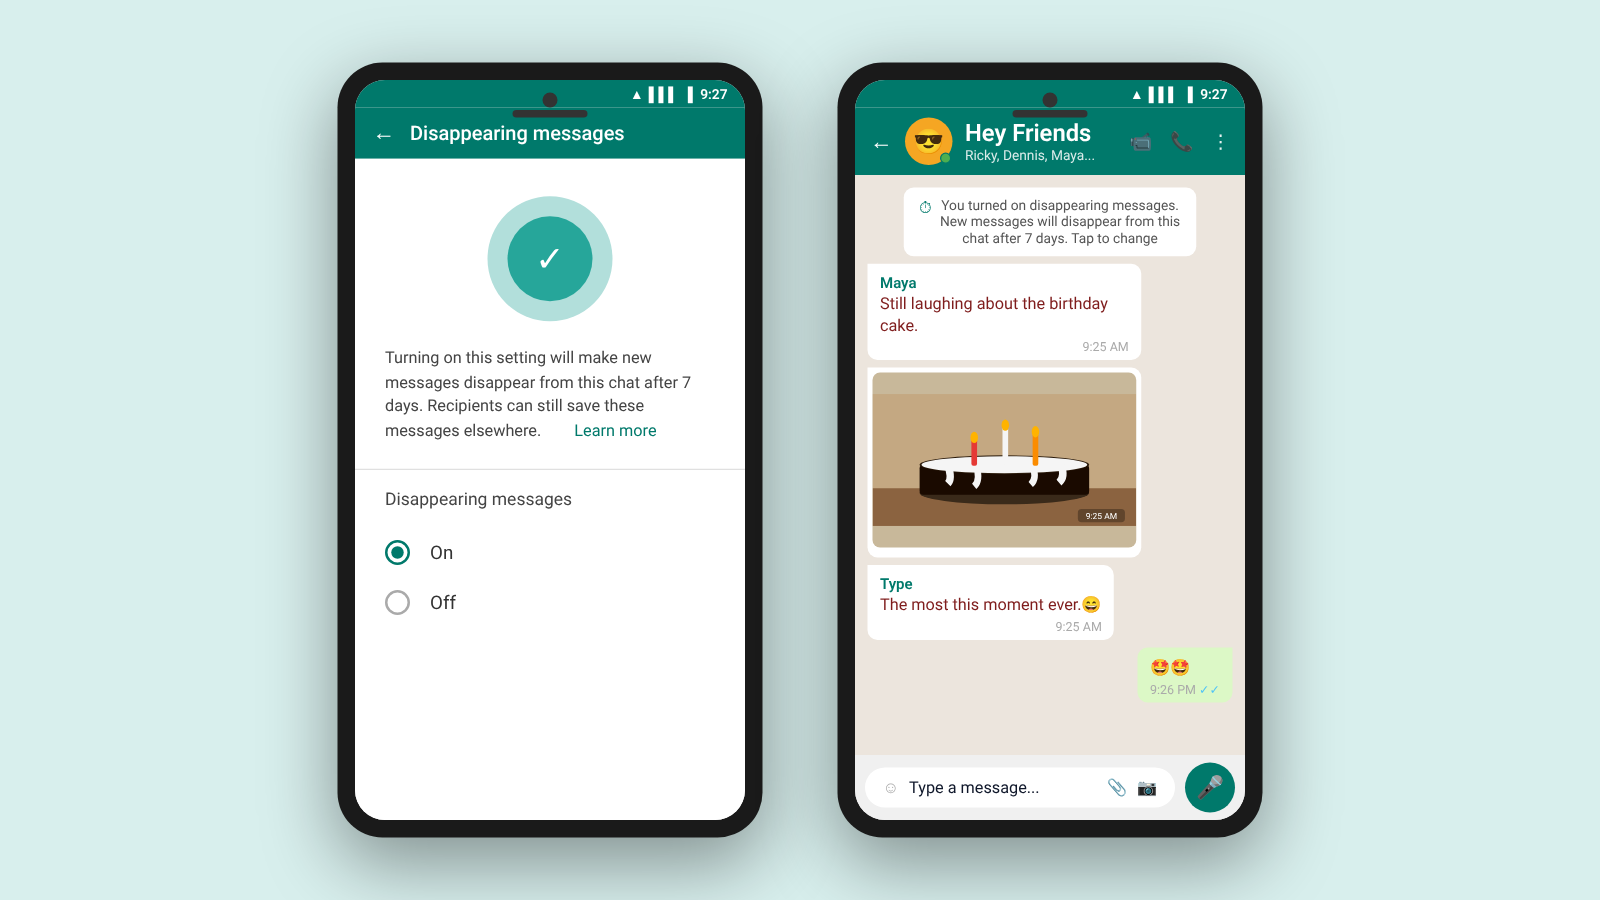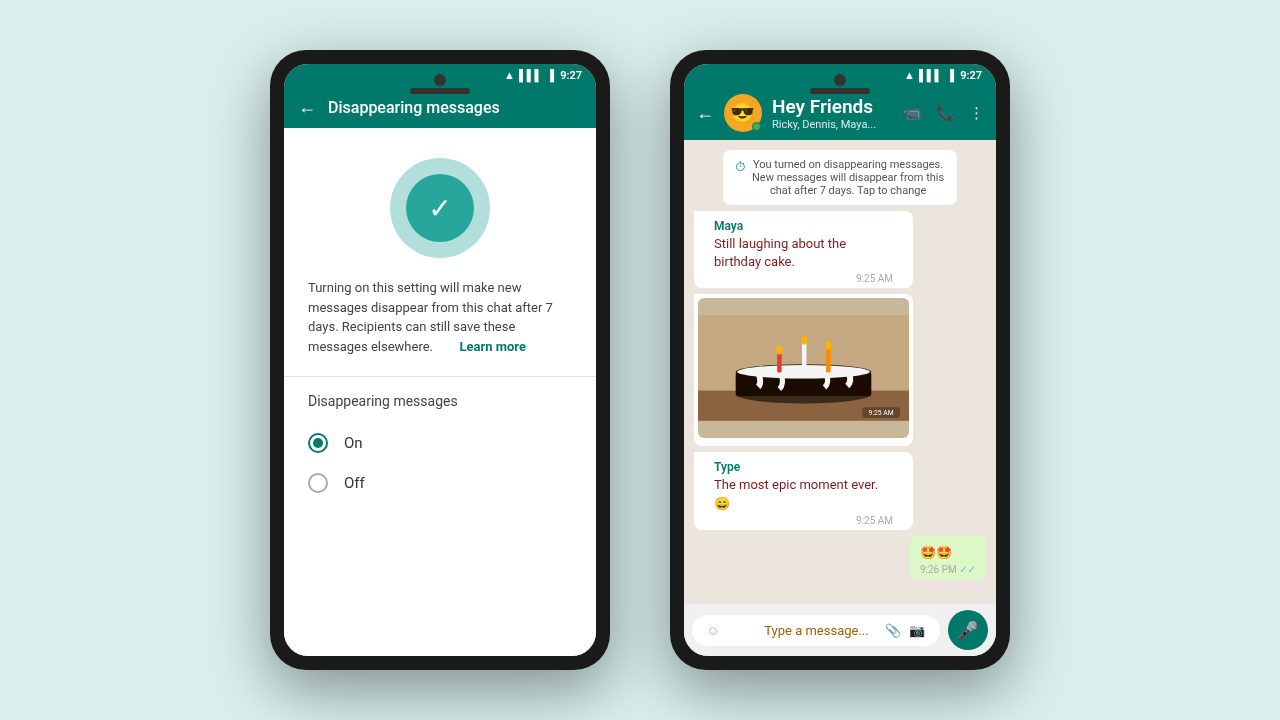--- a/index.html
+++ b/index.html
@@ -134,21 +134,21 @@
       font-size: 28px;
     }
     .description-text {
       padding: 0 24px 20px;
       font-size: 13px;
       color: #444;
       line-height: 1.5;
     }
     .learn-more {
       color: #00796b;
-      font-weight: 700;
+      font-weight: 400;
       text-decoration: none;
       padding-left: 20px;
     }
     .divider {
       height: 1px;
       background: #e0e0e0;
       margin: 0 0 16px;
     }
     .section-label {
       padding: 0 24px 14px;
@@ -280,21 +280,21 @@
       align-self: flex-start;
       max-width: 75%;
     }
     .msg-sent {
       align-self: flex-end;
       max-width: 75%;
     }
     .msg-bubble-received {
       background: white;
       border-radius: 0 8px 8px 8px;
-      padding: 8px 20px 4px;
+      padding: 8px 10px 4px;
     }
     .msg-bubble-sent {
       background: #dcf8c6;
       border-radius: 8px 0 8px 8px;
       padding: 8px 10px 4px;
     }
     .msg-sender {
       font-size: 12px;
       font-weight: 600;
       color: #00796b;
@@ -493,38 +493,38 @@
                 <rect x="218" y="122" width="50" height="14" rx="4" fill="rgba(0,0,0,0.3)"></rect>
                 <text x="243" y="133" text-anchor="middle" fill="white" font-size="9">9:25 AM</text>
               </svg>
             </div>
           </div>
         </div>
 
         <div class="msg-received">
           <div class="msg-bubble-received">
             <div class="msg-sender">Type</div>
-            <div class="msg-text">The most epic moment ever.😄</div>
+            <div class="msg-text">The most this moment ever.😄</div>
             <div class="msg-time">9:25 AM</div>
           </div>
         </div>
 
         <div class="msg-sent">
           <div class="msg-bubble-sent">
             <div class="msg-text">🤩🤩</div>
             <div class="msg-time">9:26 PM <span class="msg-time-ticks">✓✓</span></div>
           </div>
         </div>
 
       </div>
 
       <div class="chat-input-bar">
         <div class="chat-input-box">
           <span>☺</span>
-          <span class="chat-input-placeholder" style="color:#a16207;font-size:13px;margin-left:37px;">Type a message...</span>
+          <span class="chat-input-placeholder" style="color:#0f172a;font-size:13px;">Type a message...</span>
           <span>📎</span>
           <span>📷</span>
         </div>
         <div class="mic-btn">
           <span>🎤</span>
         </div>
       </div>
 
     </div>
   </div>

